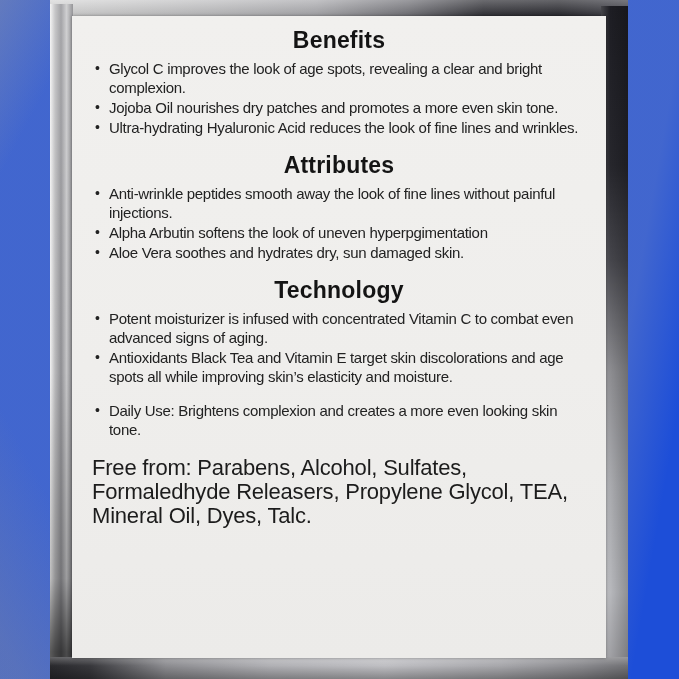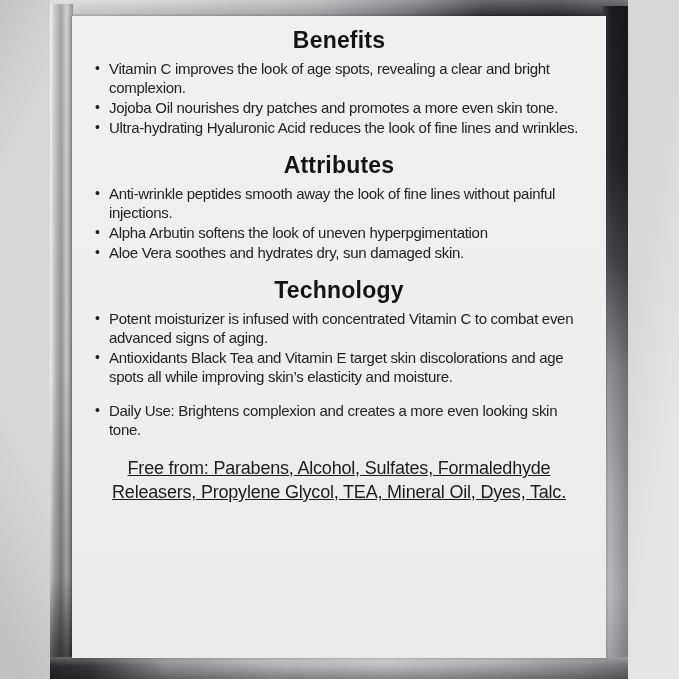--- a/index.html
+++ b/index.html
@@ -5,21 +5,21 @@
   html, body {
     margin: 0;
     padding: 0;
     background: #ffffff;
   }
   .photo {
     position: relative;
     width: 679px;
     height: 679px;
     overflow: hidden;
-    background: #e5e5e5;
+    background: #1d4ed8;
     font-family: "Liberation Sans", sans-serif;
   }
   
   .bg-streaks {
     position: absolute;
     inset: 0;
     background:
       linear-gradient(118deg, rgba(160,160,160,0.35) 0%, rgba(255,255,255,0) 9%),
       linear-gradient(62deg, rgba(140,140,145,0.30) 2%, rgba(255,255,255,0) 14%),
       linear-gradient(100deg, rgba(175,175,178,0.25) 86%, rgba(255,255,255,0) 94%);
@@ -99,44 +99,43 @@
     margin: 39px 0 0 0;
     font-size: 21px;
     font-weight: bold;
     text-align: center;
     color: #161616;
     letter-spacing: 0.2px;
   }
   .free-from {
     margin: 17px 0 0 0;
     padding: 0 4px;
-    font-size: 18px;
+    font-size: 22px;
     line-height: 24px;
-    text-align: center;
+    text-align: left;
     color: #1c1c1c;
     letter-spacing: -0.2px;
-    text-decoration: underline;
   }
 </style>
 </head>
 <body>
 
 <div class="photo">
   <div class="bg-streaks"></div>
   <div class="edge-top"></div>
   <div class="edge-left"></div>
   <div class="edge-right"></div>
   <div class="edge-bottom"></div>
 
   <div class="label-card">
 
     <div class="section">
       <h2 class="section-title">Benefits</h2>
       <ul class="bullets">
-        <li>Vitamin C improves the look of age spots, revealing a clear and bright complexion.</li>
+        <li>Glycol C improves the look of age spots, revealing a clear and bright complexion.</li>
         <li>Jojoba Oil nourishes dry patches and promotes a more even skin tone.</li>
         <li>Ultra-hydrating Hyaluronic Acid reduces the look of fine lines and wrinkles.</li>
       </ul>
     </div>
 
     <div class="section">
       <h2 class="section-title">Attributes</h2>
       <ul class="bullets">
         <li>Anti-wrinkle peptides smooth away the look of fine lines without painful injections.</li>
         <li>Alpha Arbutin softens the look of uneven hyperpgimentation</li>

